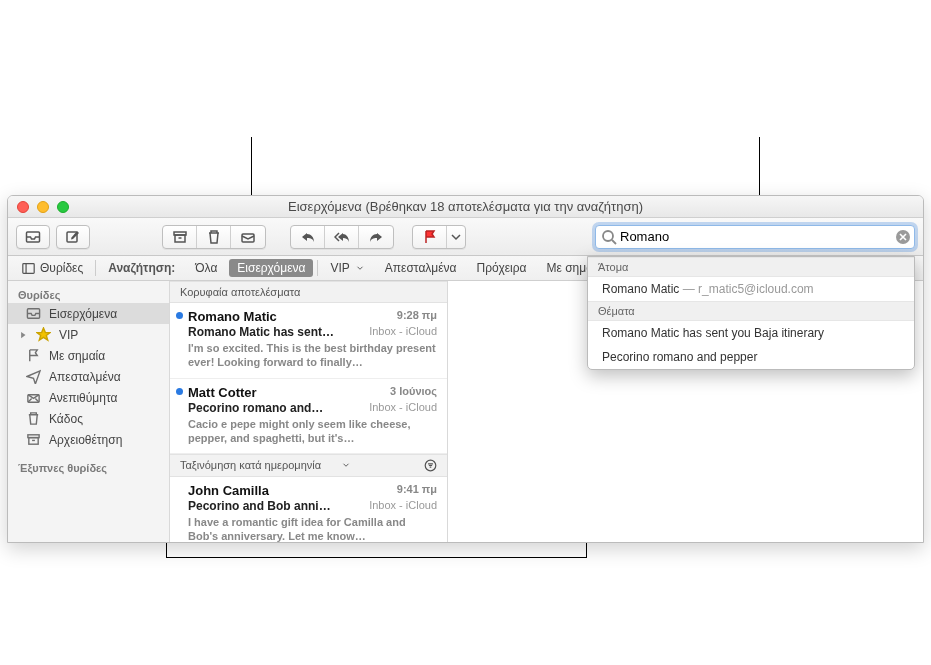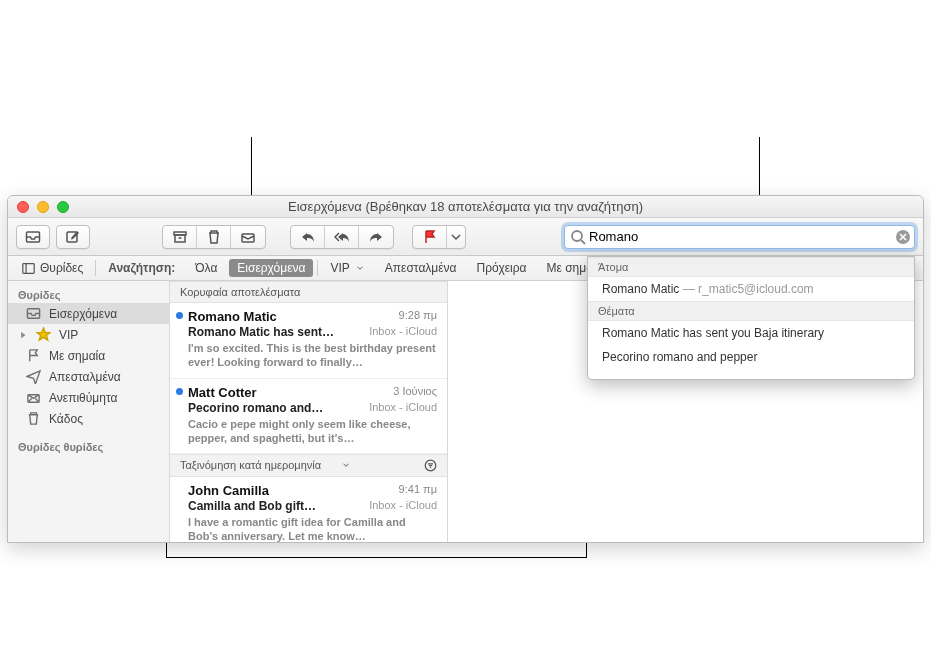--- a/index.html
+++ b/index.html
@@ -34,21 +34,21 @@
     background: linear-gradient(#ffffff,#f2f2f2);
     display:flex; align-items:center; justify-content:center;
     box-shadow: 0 1px 0 rgba(0,0,0,0.05);
   }
   .tbtn { width:34px; }
   .tbtngrp { overflow:hidden; }
   .tbtngrp .seg { width:34px; height:100%; display:flex; align-items:center; justify-content:center; border-right:1px solid #cfcfcf; }
   .tbtngrp .seg:last-child { border-right:none; }
   .icon { width:16px; height:16px; fill:none; stroke:#555; stroke-width:1.5; }
   .flagpath { fill:#f33; stroke:#b22; }
-  .search-wrap { margin-left:auto; width:351px; position:relative; }
+  .search-wrap { margin-left:auto; width:320px; position:relative; }
   .search-field {
     width:100%; height:24px; border:1px solid #8fb9e8; border-radius:4px;
     background:#fff; padding:0 24px 0 24px; font-size:13px; outline:none;
     box-shadow: 0 0 0 3px rgba(88,150,224,0.35);
   }
   .search-mag { position:absolute; left:6px; top:4px; width:16px; height:16px; stroke:#888; fill:none; stroke-width:1.8;}
   .search-clear { position:absolute; right:4px; top:4px; width:16px; height:16px; }
 
   .favoritesbar {
     height:25px; border-bottom:1px solid #cfcfcf;
@@ -69,33 +69,33 @@
   .sb-icon { width:15px; height:15px; stroke:#707070; fill:none; stroke-width:1.5; }
   .sb-star { fill:#f2c200; stroke:#caa200; }
 
   .msglist { width:278px; border-right:1px solid #d9d9d9; overflow:hidden; font-size:12px;}
   .grouphdr { background:#f2f2f2; border-bottom:1px solid #e2e2e2; border-top:1px solid #e2e2e2; padding:4px 10px; color:#555; font-size:11px; display:flex; align-items:flex-start; gap:4px;}
   .sortrow { justify-content:space-between;}
   .msg { padding:6px 10px 8px 18px; border-bottom:1px solid #eee; position:relative;}
   .msg .dot { position:absolute; left:6px; top:9px; width:7px; height:7px; border-radius:50%; background:#2a7ae2;}
   .msg .row1 { display:flex; justify-content:space-between; }
   .msg .sender { font-weight:700; color:#111; font-size:13px;}
-  .msg .date { color:#888; font-size:11px;}
+  .msg .date { color:#888; font-size:11px;font-weight:bold;}
   .msg .row2 { display:flex; justify-content:space-between; margin-top:1px;}
   .msg .subject { color:#222; font-weight:600; font-size:12px; white-space:nowrap; overflow:hidden; text-overflow:ellipsis; max-width:150px;}
   .msg .mbox { color:#999; font-size:11px;text-align:right;}
   .msg .preview { color:#888; font-size:11px; line-height:1.3; margin-top:2px; display:-webkit-box; -webkit-line-clamp:2; -webkit-box-orient:vertical; overflow:hidden;font-weight:bold;}
 
   .reading { flex:1; background:#fff; }
 
   .suggest {
     position:absolute; top:60px; right:8px; width:328px;
     background:#fff; border:1px solid #bbb; border-radius:0 0 5px 5px;
     box-shadow:0 6px 18px rgba(0,0,0,0.25); z-index:20; font-size:12px;
-    padding-bottom:10px;
+    padding-bottom:0;
   }
   .suggest .sughdr { background:#f0f0f0; color:#666; padding:3px 10px; font-size:11px; border-bottom:1px solid #e6e6e6; border-top:1px solid #e6e6e6;}
   .suggest .sugitem { padding:5px 14px; color:#333;}
   .suggest .sug-email { color:#999; }
 </style>
 </head>
 <body>
 
 <div class="canvas">
 
@@ -270,22 +270,30 @@
               <path d="M2 13l4-4M14 13l-4-4"></path>
             </svg>
           <span>Ανεπιθύμητα</span>
         </div>
         <div class="sb-item">
           <svg class="sb-icon" viewBox="0 0 16 16">
               <path d="M3 4h10M5 4V2h6v2M4 4l1 10h6l1-10"></path>
             </svg>
           <span>Κάδος</span>
         </div>
-
-        <div class="sb-head" style="margin-top:8px">Θυρίδες θυρίδες</div>
+        <div class="sb-item">
+          <svg class="sb-icon" viewBox="0 0 16 16">
+              <rect x="2" y="3" width="12" height="3"></rect>
+              <rect x="3" y="6" width="10" height="7"></rect>
+              <path d="M6.5 9h3"></path>
+            </svg>
+          <span>Αρχειοθέτηση</span>
+        </div>
+
+        <div class="sb-head" style="margin-top:8px">Έξυπνες θυρίδες</div>
       </div>
 
       <div class="msglist">
         <div class="grouphdr">
           <span>Κορυφαία αποτελέσματα</span>
         </div>
 
         <div class="msg">
           <span class="dot"></span>
           <div class="row1">
@@ -324,21 +332,21 @@
               <path d="M5 6h6M6 8h4M7 10h2"></path>
             </svg>
         </div>
 
         <div class="msg">
           <div class="row1">
               <span class="sender">John Camilla</span>
               <span class="date">9:41 πμ</span>
             </div>
           <div class="row2">
-              <span class="subject">Camilla and Bob gift…</span>
+              <span class="subject">Pecorino and Bob anni…</span>
               <span class="mbox">Inbox - iCloud</span>
             </div>
           <div class="preview">I have a romantic gift idea for Camilla and Bob's anniversary. Let me know…</div>
         </div>
       </div>
 
       <div class="reading"></div>
     </div>
 
     <div class="suggest">

